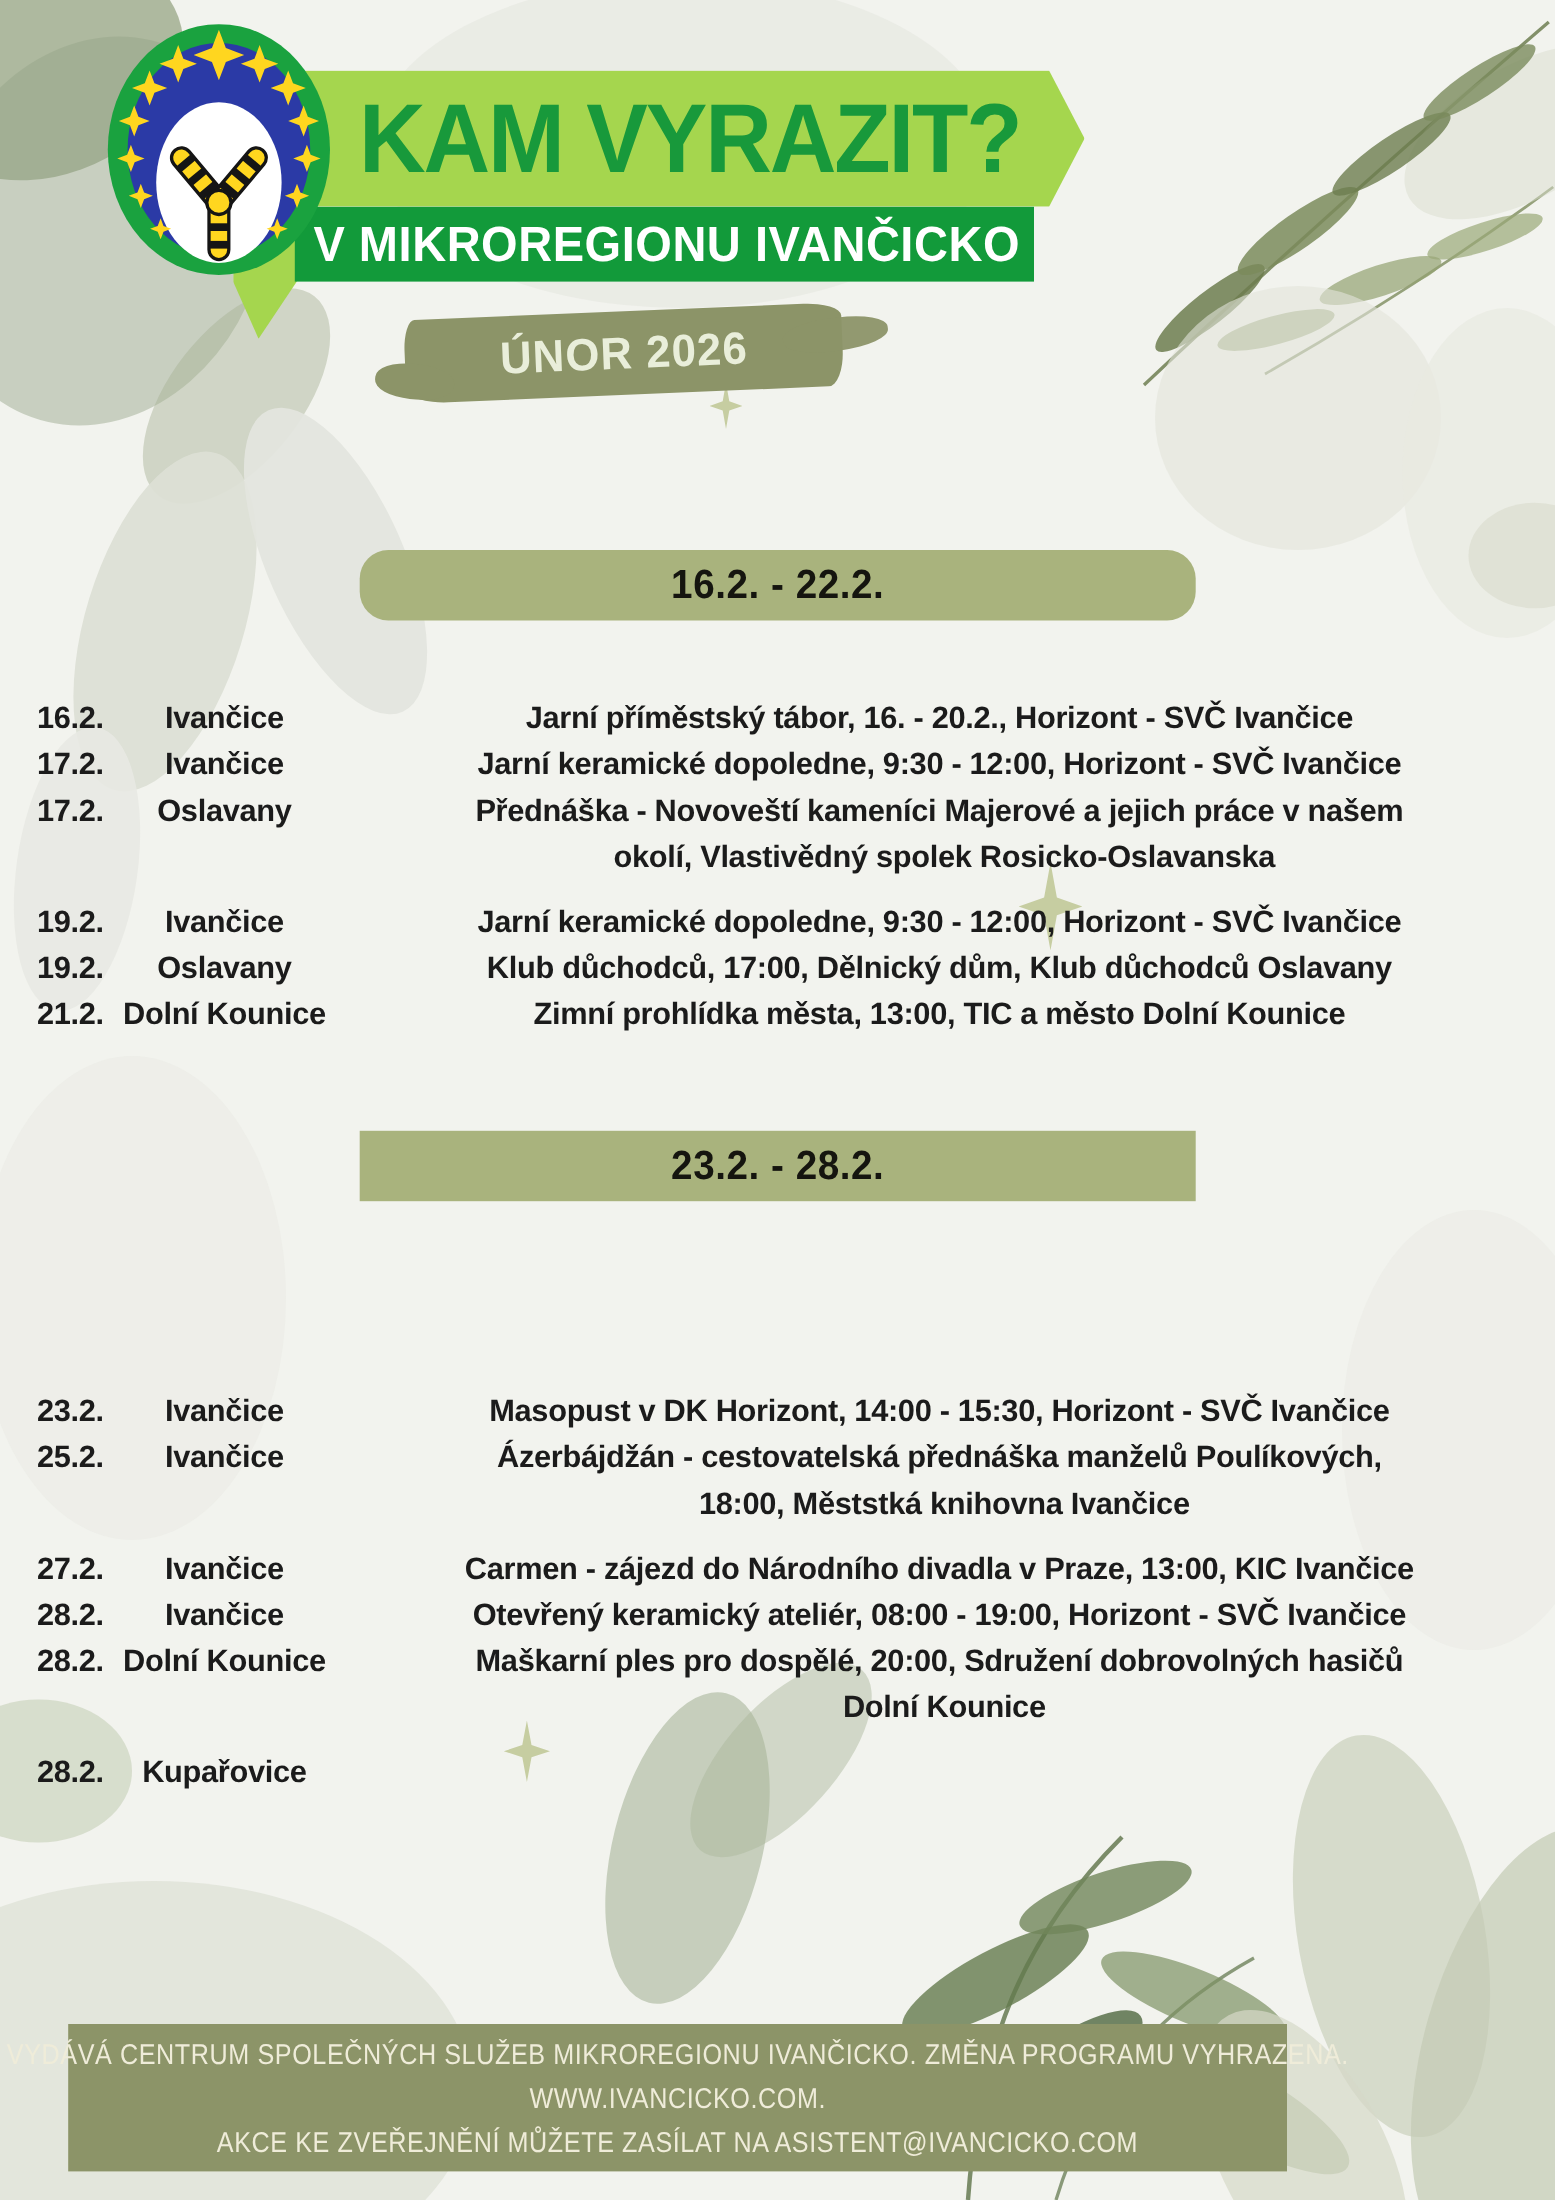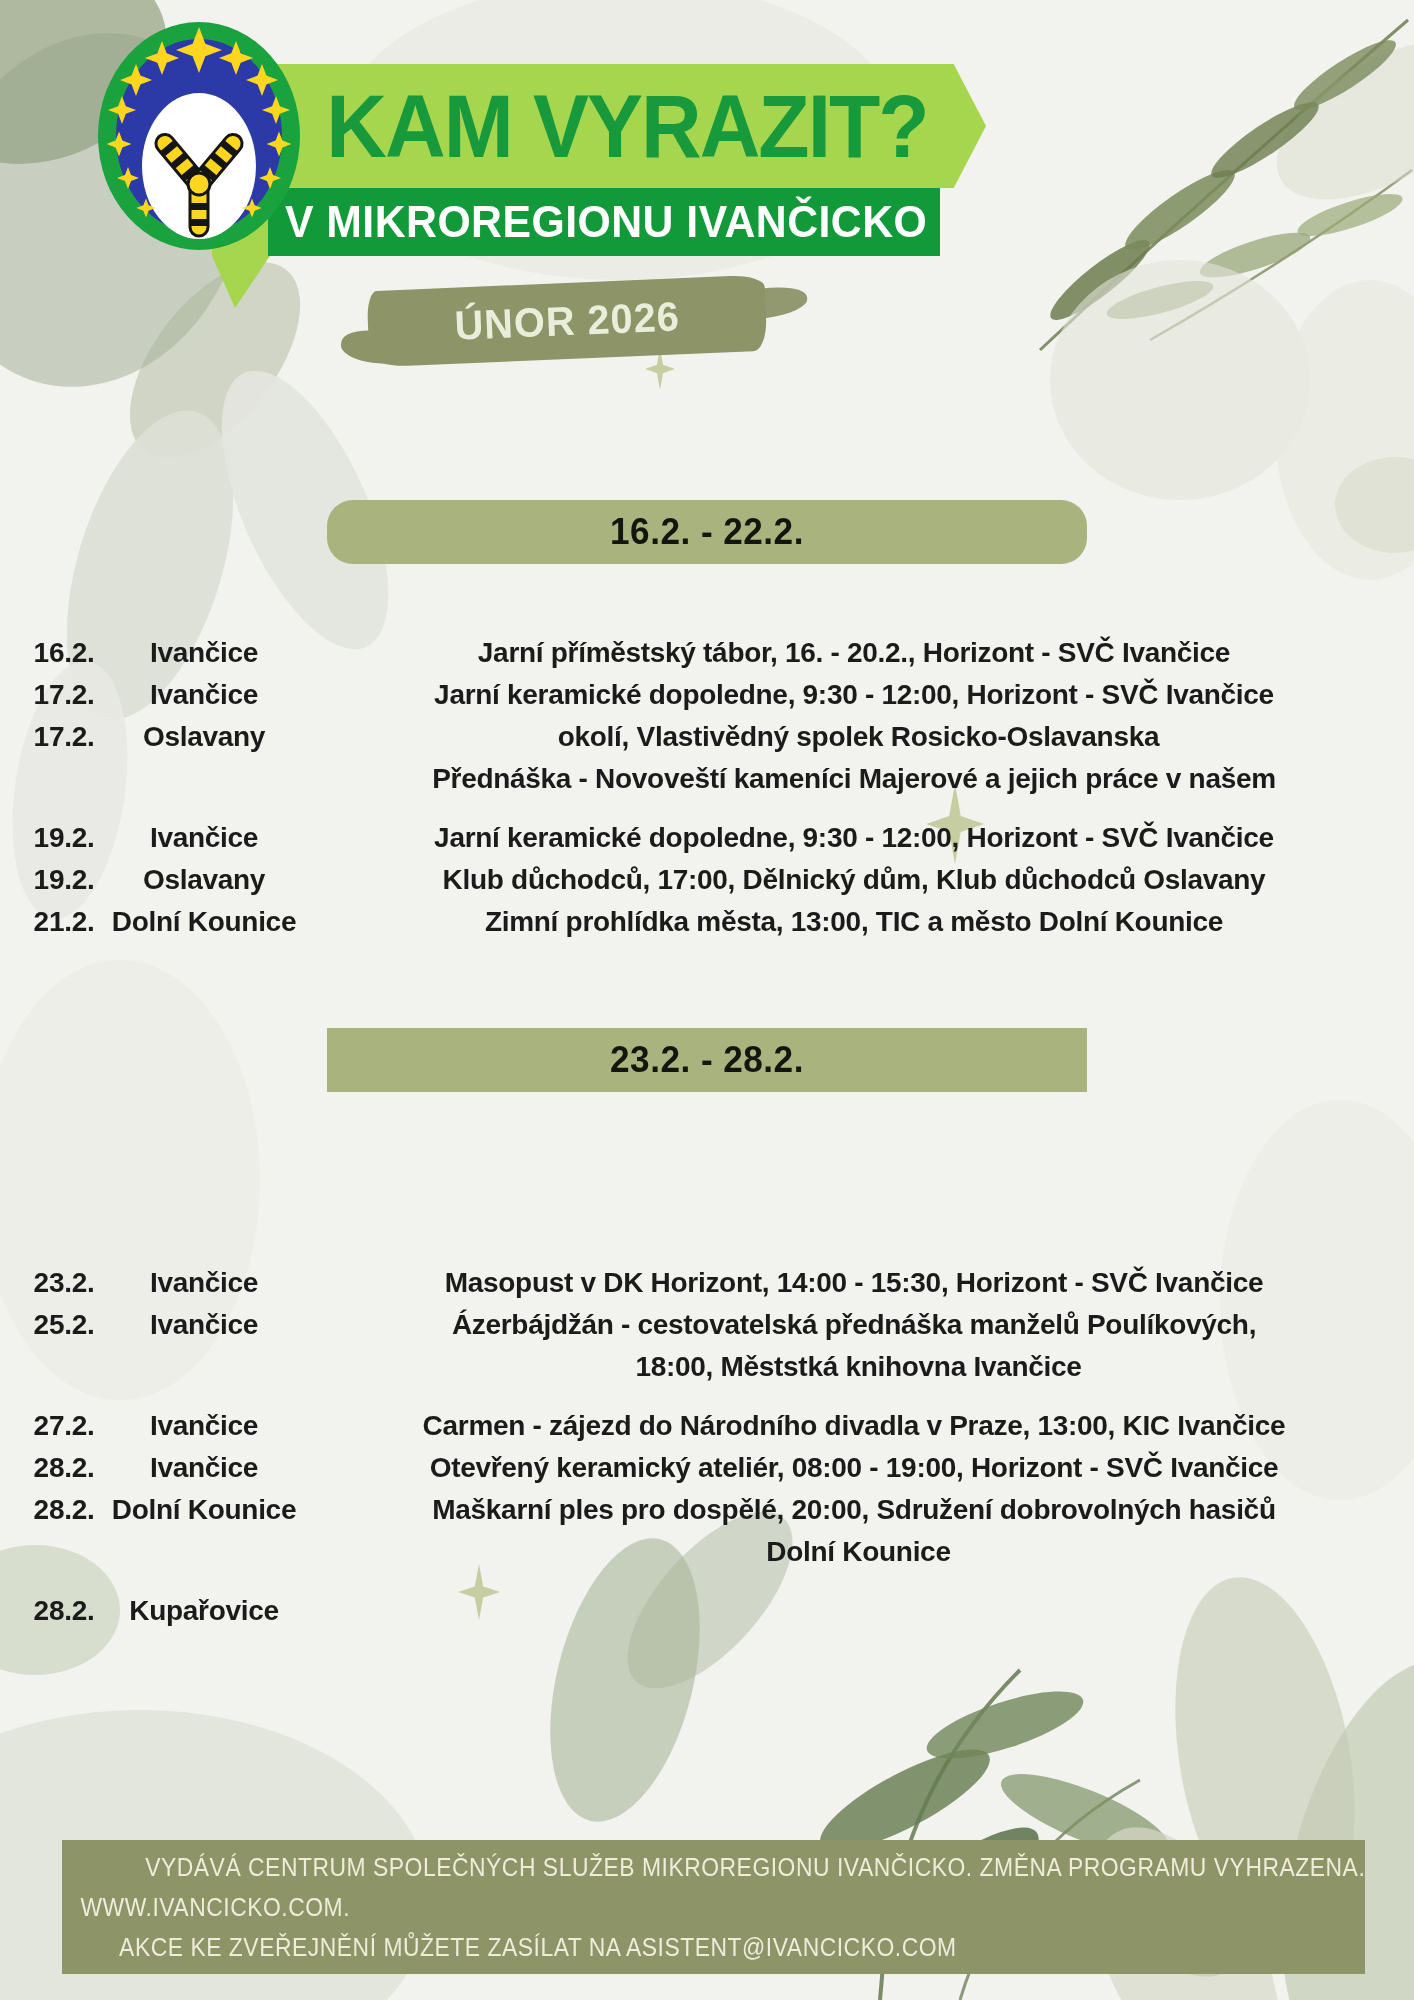--- a/index.html
+++ b/index.html
@@ -80,23 +80,23 @@
   .sparkle{
     position:absolute;z-index:1;background:var(--sparkle,#c6cda1);
     clip-path:polygon(50% 0,60% 40%,100% 50%,60% 60%,50% 100%,40% 60%,0 50%,40% 40%);
   }
   .sp1{left:645px;top:348px;width:30px;height:42px;}
   .sp2{left:926px;top:784px;width:58px;height:80px;}
   .sp3{left:458px;top:1564px;width:42px;height:56px;}
 
   
   .footer{
-    position:absolute;left:62px;top:1840px;width:1303px;height:134px;z-index:2;
+    position:absolute;left:62px;top:1840px;width:1108px;height:134px;z-index:2;
     background:var(--olive,#8c9468);
-    display:flex;flex-direction:column;align-items:flex-start;justify-content:center;
+    display:flex;flex-direction:column;align-items:center;justify-content:center;
   }
   .fl{
     display:inline-block;color:var(--footer-text,#efecd9);font-size:26px;font-weight:400;
     letter-spacing:.6px;line-height:40px;transform:scaleX(.88);white-space:nowrap;
   }
 </style>
 </head>
 <body>
 
 <svg class="bg" width="1414" height="2000" viewBox="0 0 1414 2000">
@@ -218,22 +218,22 @@
     <span class="cell">17.2.</span>
     <span class="cell">Ivančice</span>
     <span>
         <span class="line">Jarní keramické dopoledne, 9:30 - 12:00, Horizont - SVČ Ivančice</span>
       </span>
   </div>
   <div class="ev">
     <span class="cell">17.2.</span>
     <span class="cell">Oslavany</span>
     <span>
+      <span class="line">Přednáška - Novoveští kameníci Majerové a jejich práce v našem</span>
       <span class="line line2">okolí, Vlastivědný spolek Rosicko-Oslavanska</span>
-      <span class="line">Přednáška - Novoveští kameníci Majerové a jejich práce v našem</span>
     </span>
   </div>
   <div class="ev gap">
     <span class="cell">19.2.</span>
     <span class="cell">Ivančice</span>
     <span>
         <span class="line">Jarní keramické dopoledne, 9:30 - 12:00, Horizont - SVČ Ivančice</span>
       </span>
   </div>
   <div class="ev">

